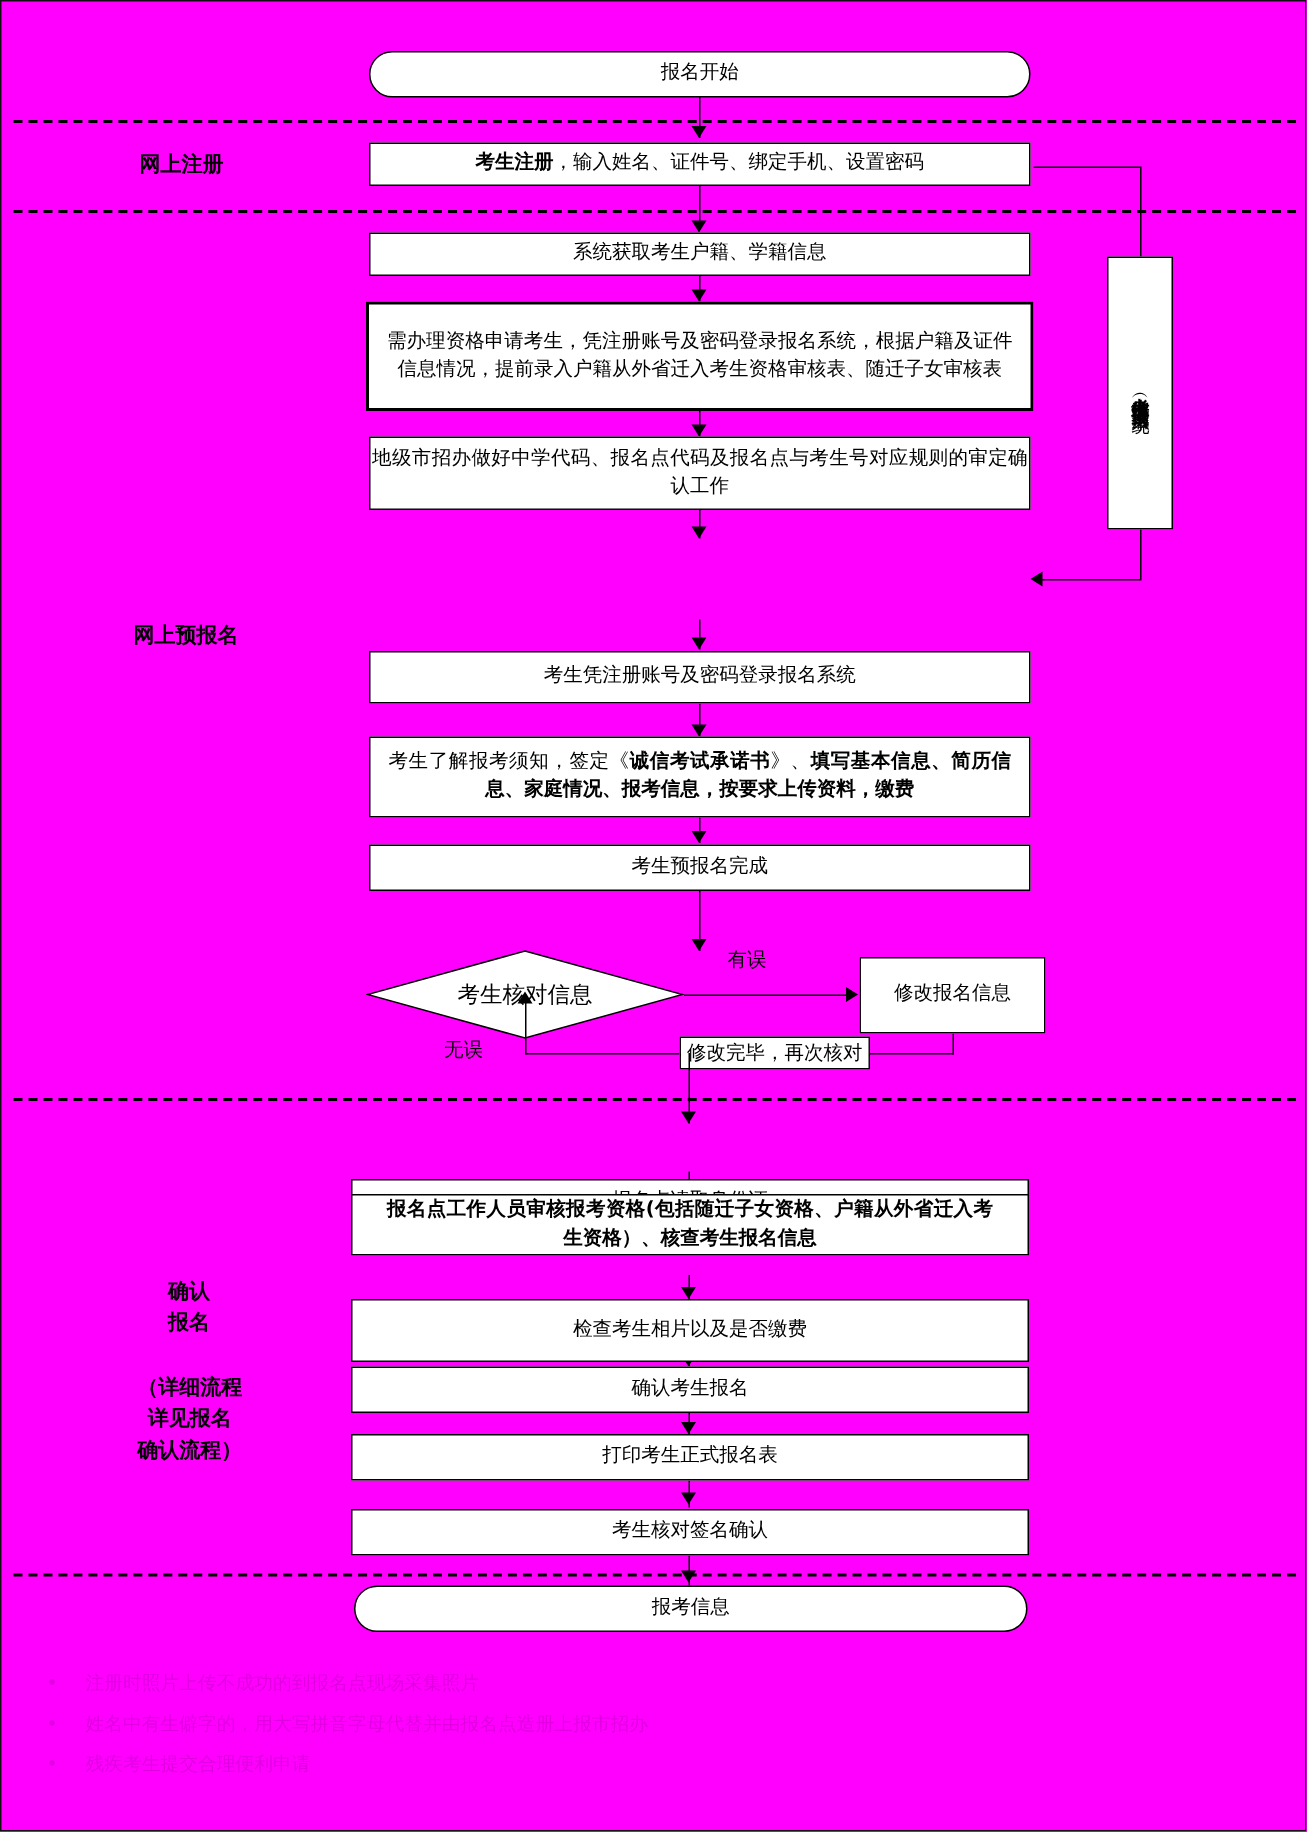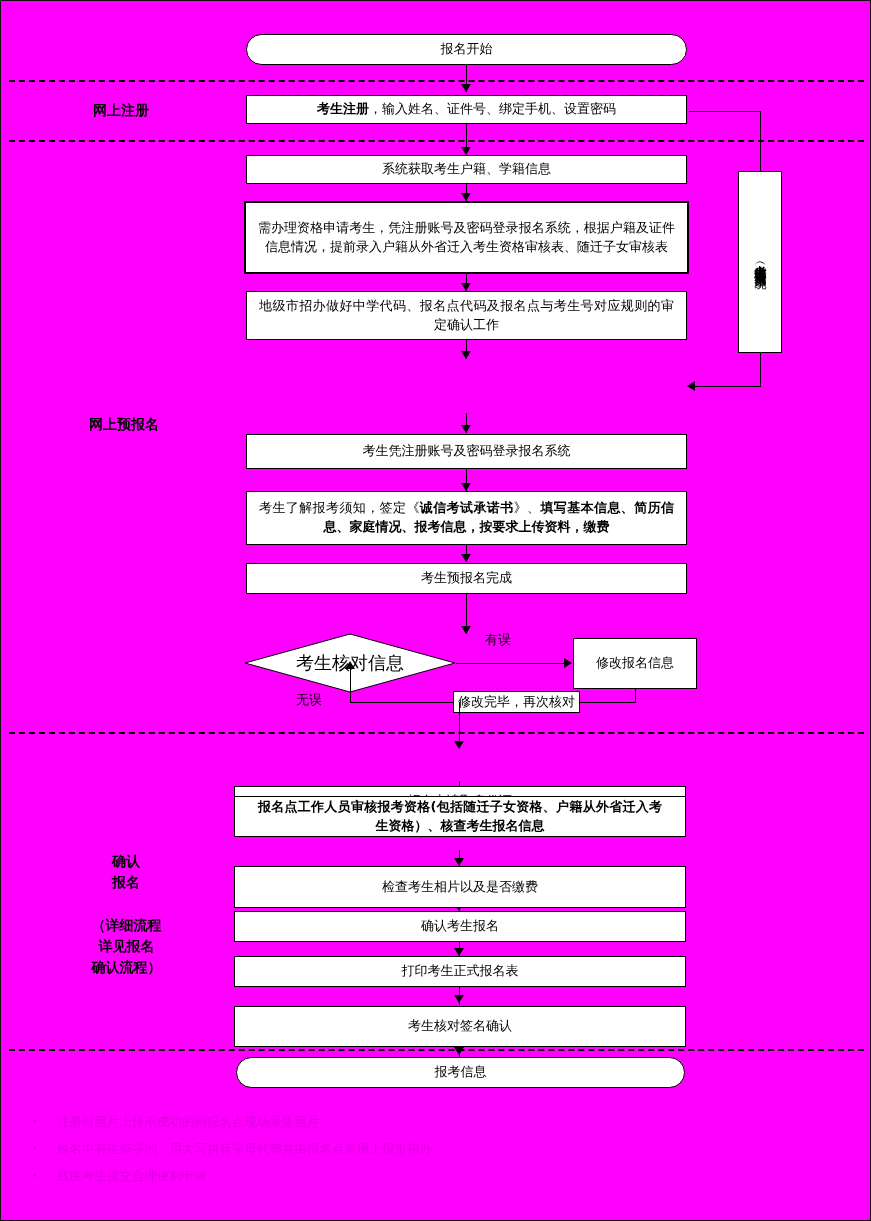--- a/index.html
+++ b/index.html
@@ -105,21 +105,21 @@
     position: absolute;
   }
   .diamond-wrap svg { display: block; }
   .diamond-label {
     position: absolute;
     left: 0; top: 0;
     width: 100%; height: 100%;
     display: flex;
     align-items: center;
     justify-content: center;
-    font-size: 18px;
+    font-size: 15px;
     color: #000;
   }
 
   .edge-label {
     position: absolute;
     font-size: 13px;
     color: #000;
     background: transparent;
     white-space: nowrap;
   }
@@ -269,21 +269,21 @@
   </div>
 
   <div class="node" style="left:245px; top:154px; width:441px; height:29px;">
     <span class="txt">系统获取考生户籍、学籍信息</span>
   </div>
 
   <div class="node thick" style="left:243px; top:200px; width:445px; height:73px; padding:4px 12px;">
     <span class="txt" style="text-align:justify; text-align-last:center;">需办理资格申请考生，凭注册账号及密码登录报名系统，根据户籍及证件信息情况，提前录入户籍从外省迁入考生资格审核表、随迁子女审核表</span>
   </div>
 
-  <div class="node" style="left:245px; top:290px; width:441px; height:49px; padding:4px 12px;">
+  <div class="node" style="left:245px; top:290px; width:441px; height:49px; padding:4px 1px;">
     <span class="txt" style="text-align:justify; text-align-last:center;">地级市招办做好中学代码、报名点代码及报名点与考生号对应规则的审定确认工作</span>
   </div>
 
 
   <div class="node" style="left:245px; top:490px; width:441px; height:54px; padding:4px 12px;">
     <span class="txt" style="text-align:justify; text-align-last:center;"><span>考生了解报考须知，签定《</span><b>诚信考试承诺书</b><span>》、</span><b>填写基本信息、简历信息、家庭情况、报考信息，按要求上传资料，缴费</b></span>
   </div>
 
   <div class="node" style="left:245px; top:433px; width:441px; height:35px;">
     <span class="txt">考生凭注册账号及密码登录报名系统</span>
@@ -310,21 +310,21 @@
   </div>
 
   <div class="node" style="left:233px; top:910px; width:452px; height:31px;">
     <span class="txt">确认考生报名</span>
   </div>
 
   <div class="node" style="left:233px; top:955px; width:452px; height:31px;">
     <span class="txt">打印考生正式报名表</span>
   </div>
 
-  <div class="node" style="left:233px; top:1005px; width:452px; height:41px;align-items:center;">
+  <div class="node" style="left:233px; top:1005px; width:452px; height:31px;align-items:center;">
     <span class="txt">考生核对签名确认</span>
   </div>
 
   <div class="node rounded" style="left:235px; top:1056px; width:449px; height:31px;">
     <span class="txt">报考信息</span>
   </div>
 
   <div class="notes">
     <div class="note-row">
       <span class="bullet">•</span>

